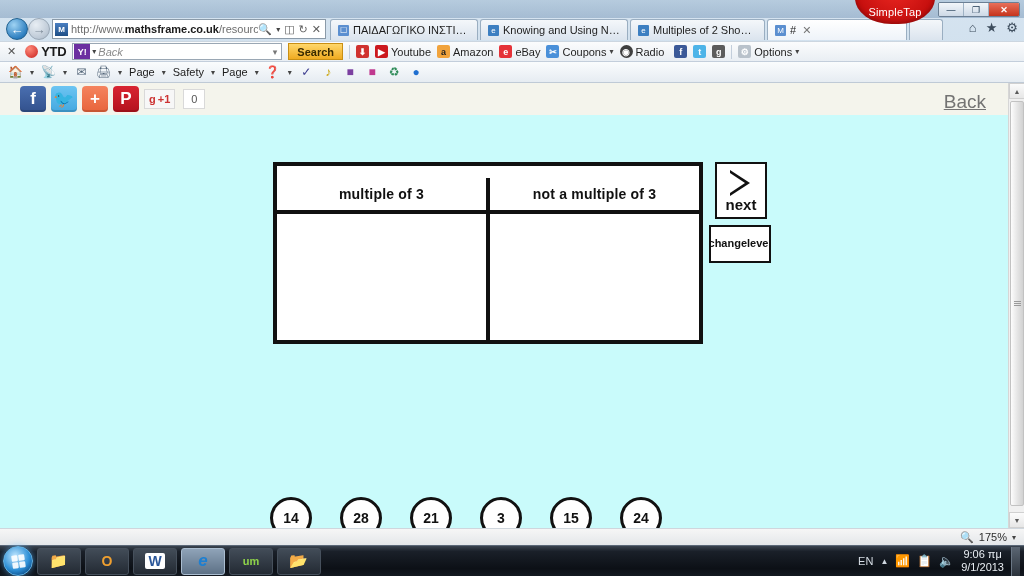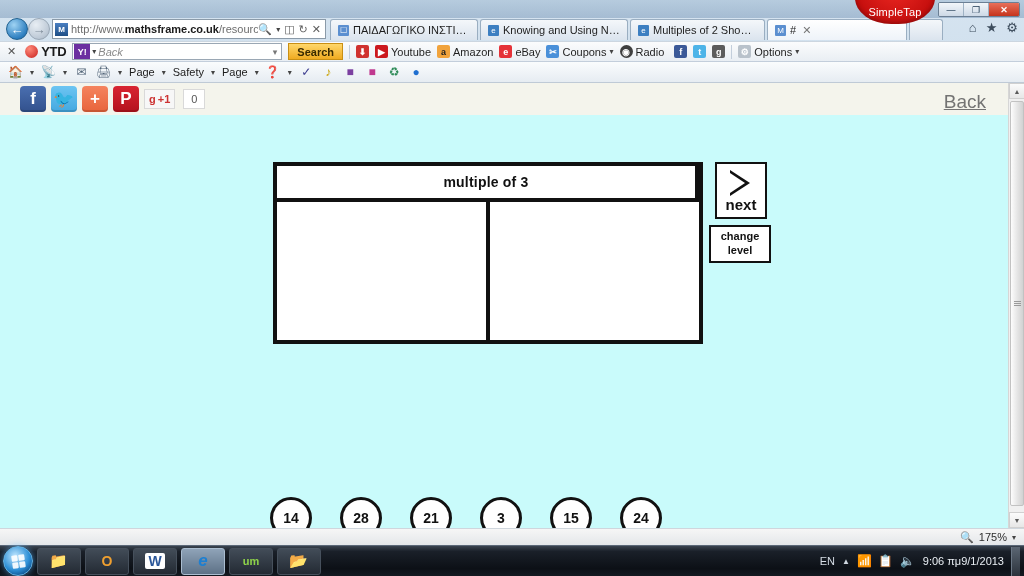--- a/index.html
+++ b/index.html
@@ -130,21 +130,21 @@
   }
   .backlink { position:absolute; right:22px; top:8px; font-size:19px; color:#737373; text-decoration:underline; }
 
   .app { position:relative; height:413px; background:#c9fbfb; }
 
   
   .sorttable {
     position:absolute; left:273px; top:47px; width:430px; height:182px;
     border:4px solid #111; background:#fff; display:flex; flex-direction:column;
   }
-  .st-head { display:flex; height:36px; border-bottom:4px solid #111; }
+  .st-head { display:flex; height:36px; border-bottom:4px solid #111;margin-top:12px; }
   .st-body { display:flex; flex:1; }
   .st-col { flex:1; display:flex; align-items:center; justify-content:center;
             font-size:14px; font-weight:bold; color:#111; letter-spacing:.2px; }
   .st-head .st-col:first-child, .st-body .st-col:first-child { border-right:4px solid #111; }
 
   
   .nextbtn {
     position:absolute; left:715px; top:47px; width:52px; height:57px;
     border:2px solid #111; background:#fff; display:flex; flex-direction:column;
     align-items:center; justify-content:center; gap:0px;
@@ -154,21 +154,21 @@
     position:absolute; left:0; top:0; width:0;height:0;
     border-left:20px solid #111; border-top:13px solid transparent; border-bottom:13px solid transparent;
   }
   .tri-in {
     position:absolute; left:0; top:3px; width:0;height:0;
     border-left:15px solid #fff; border-top:10px solid transparent; border-bottom:10px solid transparent;
   }
   .nextlbl { font-size:15px; font-weight:bold; color:#111; line-height:1; margin-top:1px; }
   .changelvl {
     position:absolute; left:709px; top:110px; width:62px; height:38px;
-    border:2px solid #111; background:#fff; display:flex; flex-direction:column;
+    border:2px solid #111; background:#fff; display:flex; flex-direction:row;
     align-items:center; justify-content:center; font-size:11px; font-weight:bold; color:#111; line-height:1.25;
   }
 
   
   .numrow { position:absolute; left:270px; top:382px; display:flex; gap:28px;align-items:flex-end; }
   .numcircle {
     width:42px;height:42px;border-radius:50%;border:3px solid #111;background:#fff;
     display:flex;align-items:center;justify-content:center; font-size:14px; font-weight:bold; color:#111;
   }
 
@@ -213,21 +213,21 @@
   .orb-flag { width:13px;height:13px; display:grid; grid-template-columns:1fr 1fr; grid-template-rows:1fr 1fr; gap:1px; transform:rotate(-8deg);}
   .orb-flag i { background:#fff; opacity:.9; border-radius:1px;}
   .tbtn {
     width:44px;height:27px; margin-left:4px; border:1px solid #46505c; border-radius:3px;
     background: linear-gradient(#4a5man,#2a323c); background: linear-gradient(#424c58,#232a33);
     display:flex;align-items:center;justify-content:center;
   }
   .tbtn.active { background:linear-gradient(#8fa3b8,#5d7186); border-color:#aabdd0; }
   .tray { margin-left:auto; display:flex; align-items:center; gap:7px; padding-right:4px; color:#d6dde5; font-size:11px;}
   .trayico { font-size:12px; color:#cfd7e0; }
-  .clock { display:flex; flex-direction:row; align-items:center; line-height:1.15; font-size:11px; color:#e9eef3; }
+  .clock { display:flex; flex-direction:column; align-items:center; line-height:1.15; font-size:11px; color:#e9eef3; }
   .showdesk { width:9px; height:29px; background:linear-gradient(#5b6673,#2b323b); border-left:1px solid #6b7785; }
 </style>
 </head>
 <body>
 
 <div id="screen">
 
   <div class="win-frame">
     <div class="titlebar-strip"></div>
 
@@ -384,20 +384,21 @@
         <span class="gcount">0</span>
       </div>
       <a class="backlink">Back</a>
     </div>
 
     <div class="app">
 
       <div class="sorttable">
         <div class="st-head">
           <div class="st-col">multiple of 3</div>
+          <div class="st-col">not a multiple of 3</div>
         </div>
         <div class="st-body">
           <div class="st-col"></div>
           <div class="st-col"></div>
         </div>
       </div>
 
       <div class="nextbtn">
         <span class="tri-wrap">
           <span class="tri-out"></span>

